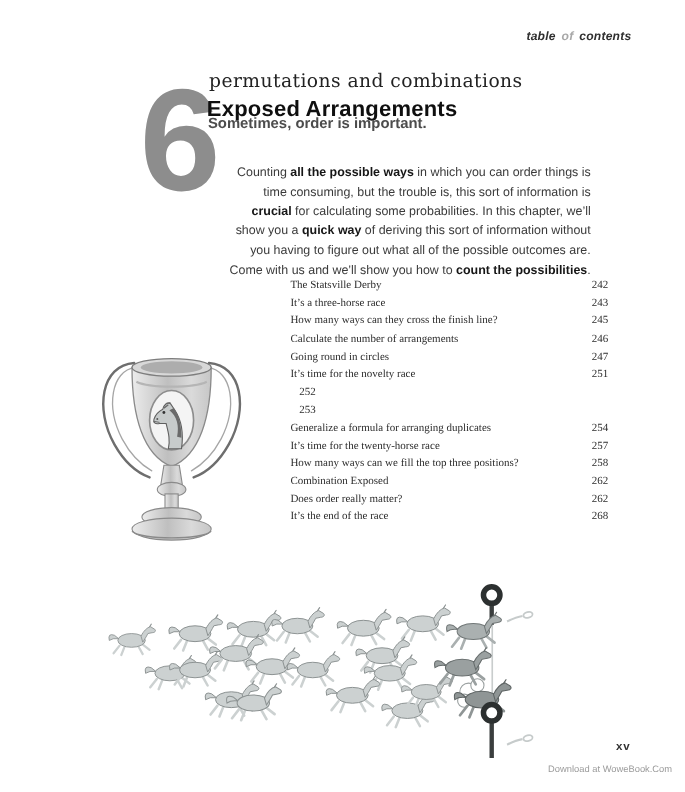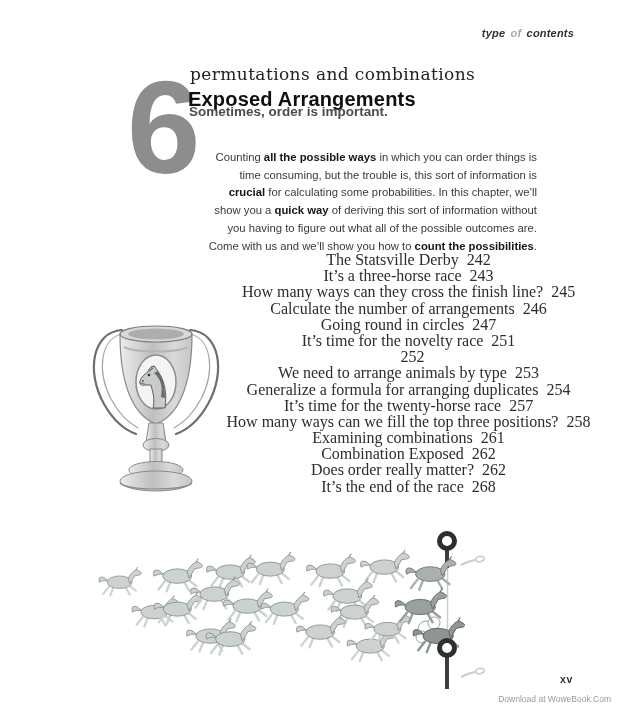--- a/index.html
+++ b/index.html
@@ -18,39 +18,39 @@
       font-size:17px;color:#222;letter-spacing:.4px;}
   .chapter-title{position:absolute;left:188px;top:88px;margin:0;font-size:20px;
       font-weight:bold;color:#0f0f0f;letter-spacing:.2px;}
   .tagline{position:absolute;left:189px;top:104px;font-size:13.5px;font-weight:bold;color:#4c4c4c;}
 
   .intro{position:absolute;left:189px;top:137px;width:336px;margin:12px;font-size:11.3px;
       line-height:17.7px;color:#3a3a3a;text-align:right;}
   .intro .b{font-weight:bold;color:#161616;}
 
   .toc{position:absolute;left:264px;top:252px;width:289px;}
-  .toc-row{display:flex;justify-content:center;height:16.2px;line-height:16.2px;
-      font-family:"Liberation Serif",serif;font-size:16px;color:#2c2c2c;white-space:nowrap;}
+  .toc-row{display:flex;justify-content:space-between;height:16.2px;line-height:16.2px;
+      font-family:"Liberation Serif",serif;font-size:10px;color:#2c2c2c;white-space:nowrap;}
   .toc-row .pg{margin-left:8px;}
 
   .trophy{position:absolute;left:80px;top:320px;}
   .horses{position:absolute;left:60px;top:528px;}
 
   .page-number{position:absolute;right:50px;top:673px;font-size:10.5px;font-weight:bold;
       color:#333;letter-spacing:.6px;}
   .download{position:absolute;left:0;right:12px;top:694px;text-align:right;font-size:8.5px;
       color:#9a9a9a;margin-left:44px;}
 </style>
 </head>
 <body>
 
 <div class="page">
 
   <div class="running-header">
-    <span>type</span>
+    <span>table</span>
     <span class="light">of</span>
     <span>contents</span>
   </div>
 
   <div class="chapter-number">6</div>
   <div class="chapter-topic">permutations and combinations</div>
   <h1 class="chapter-title">Exposed Arrangements</h1>
   <div class="tagline">Sometimes, order is important.</div>
 
   <p class="intro"><span>Counting </span><span class="b">all the possible ways</span><span> in which you can order things is time consuming, but the trouble is, this sort of information is </span><span class="b">crucial</span><span> for calculating some probabilities. In this chapter, we’ll show you a </span><span class="b">quick way</span><span> of deriving this sort of information without you having to figure out what all of the possible outcomes are. Come with us and we’ll show you how to </span><span class="b">count the possibilities</span><span>.</span></p>
@@ -77,38 +77,33 @@
         <span class="pg">247</span>
       </div>
       <div class="toc-row">
         <span>It’s time for the novelty race</span>
         <span class="pg">251</span>
       </div>
       <div class="toc-row">
         <span class="pg">252</span>
       </div>
       <div class="toc-row">
-        <span>We need to arrange animals by type</span>
         <span class="pg">253</span>
       </div>
       <div class="toc-row">
         <span>Generalize a formula for arranging duplicates</span>
         <span class="pg">254</span>
       </div>
       <div class="toc-row">
         <span>It’s time for the twenty-horse race</span>
         <span class="pg">257</span>
       </div>
       <div class="toc-row">
         <span>How many ways can we fill the top three positions?</span>
         <span class="pg">258</span>
-      </div>
-      <div class="toc-row">
-        <span>Examining combinations</span>
-        <span class="pg">261</span>
       </div>
       <div class="toc-row">
         <span>Combination Exposed</span>
         <span class="pg">262</span>
       </div>
       <div class="toc-row">
         <span>Does order really matter?</span>
         <span class="pg">262</span>
       </div>
       <div class="toc-row">

